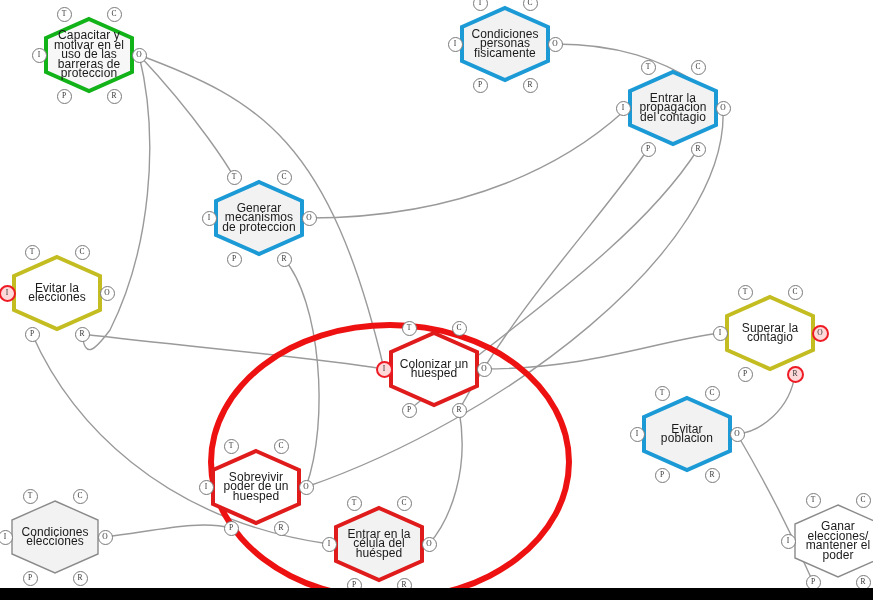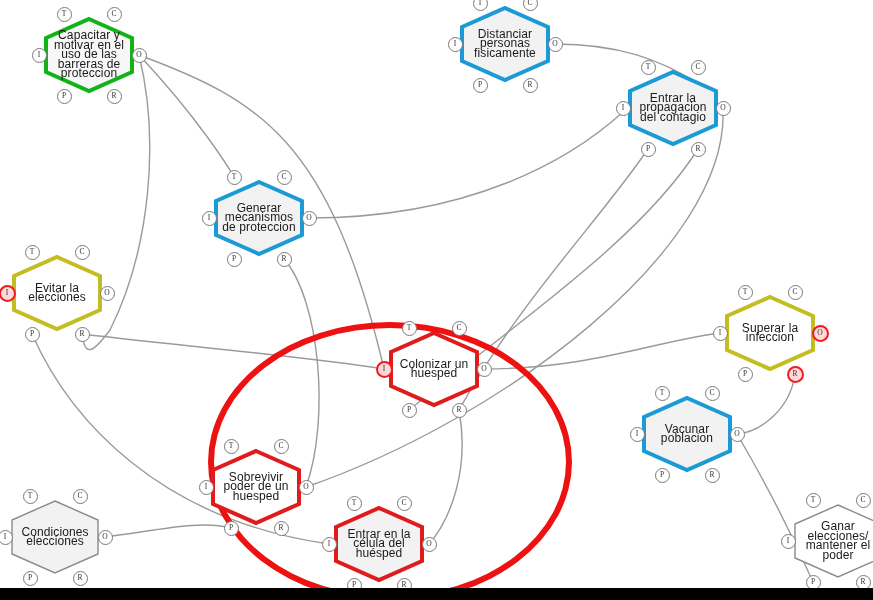--- a/index.html
+++ b/index.html
@@ -87,21 +87,21 @@
         <div class="port pR">
           <span>R</span>
         </div>
       </div>
       <div class="node" style="left: 505px; top: 44px;">
         <div class="hexwrap">
           <svg viewBox="0 0 98 76">
             <polygon points="49,2 92,21 92,55 49,74 6,55 6,21" fill="#f2f2f2" stroke="#1b9ad6" stroke-width="4" stroke-linejoin="miter"></polygon>
           </svg>
         </div>
-        <div class="hexlabel">Distanciar personas fisicamente</div>
+        <div class="hexlabel">Condiciones personas fisicamente</div>
         <div class="port pT">
           <span>T</span>
         </div>
         <div class="port pC">
           <span>C</span>
         </div>
         <div class="port pI">
           <span>I</span>
         </div>
         <div class="port pO">
@@ -191,21 +191,21 @@
         <div class="port pR">
           <span>R</span>
         </div>
       </div>
       <div class="node" style="left: 770px; top: 333px;">
         <div class="hexwrap">
           <svg viewBox="0 0 98 76">
             <polygon points="49,2 92,21 92,55 49,74 6,55 6,21" fill="#ffffff" stroke="#c3bd22" stroke-width="4" stroke-linejoin="miter"></polygon>
           </svg>
         </div>
-        <div class="hexlabel">Superar la infeccion</div>
+        <div class="hexlabel">Superar la contagio</div>
         <div class="port pT">
           <span>T</span>
         </div>
         <div class="port pC">
           <span>C</span>
         </div>
         <div class="port pI">
           <span>I</span>
         </div>
         <div class="port pO hot">
@@ -243,21 +243,21 @@
         <div class="port pR">
           <span>R</span>
         </div>
       </div>
       <div class="node" style="left: 687px; top: 434px;">
         <div class="hexwrap">
           <svg viewBox="0 0 98 76">
             <polygon points="49,2 92,21 92,55 49,74 6,55 6,21" fill="#f2f2f2" stroke="#1b9ad6" stroke-width="4" stroke-linejoin="miter"></polygon>
           </svg>
         </div>
-        <div class="hexlabel">Vacunar poblacion</div>
+        <div class="hexlabel">Evitar poblacion</div>
         <div class="port pT">
           <span>T</span>
         </div>
         <div class="port pC">
           <span>C</span>
         </div>
         <div class="port pI">
           <span>I</span>
         </div>
         <div class="port pO">

